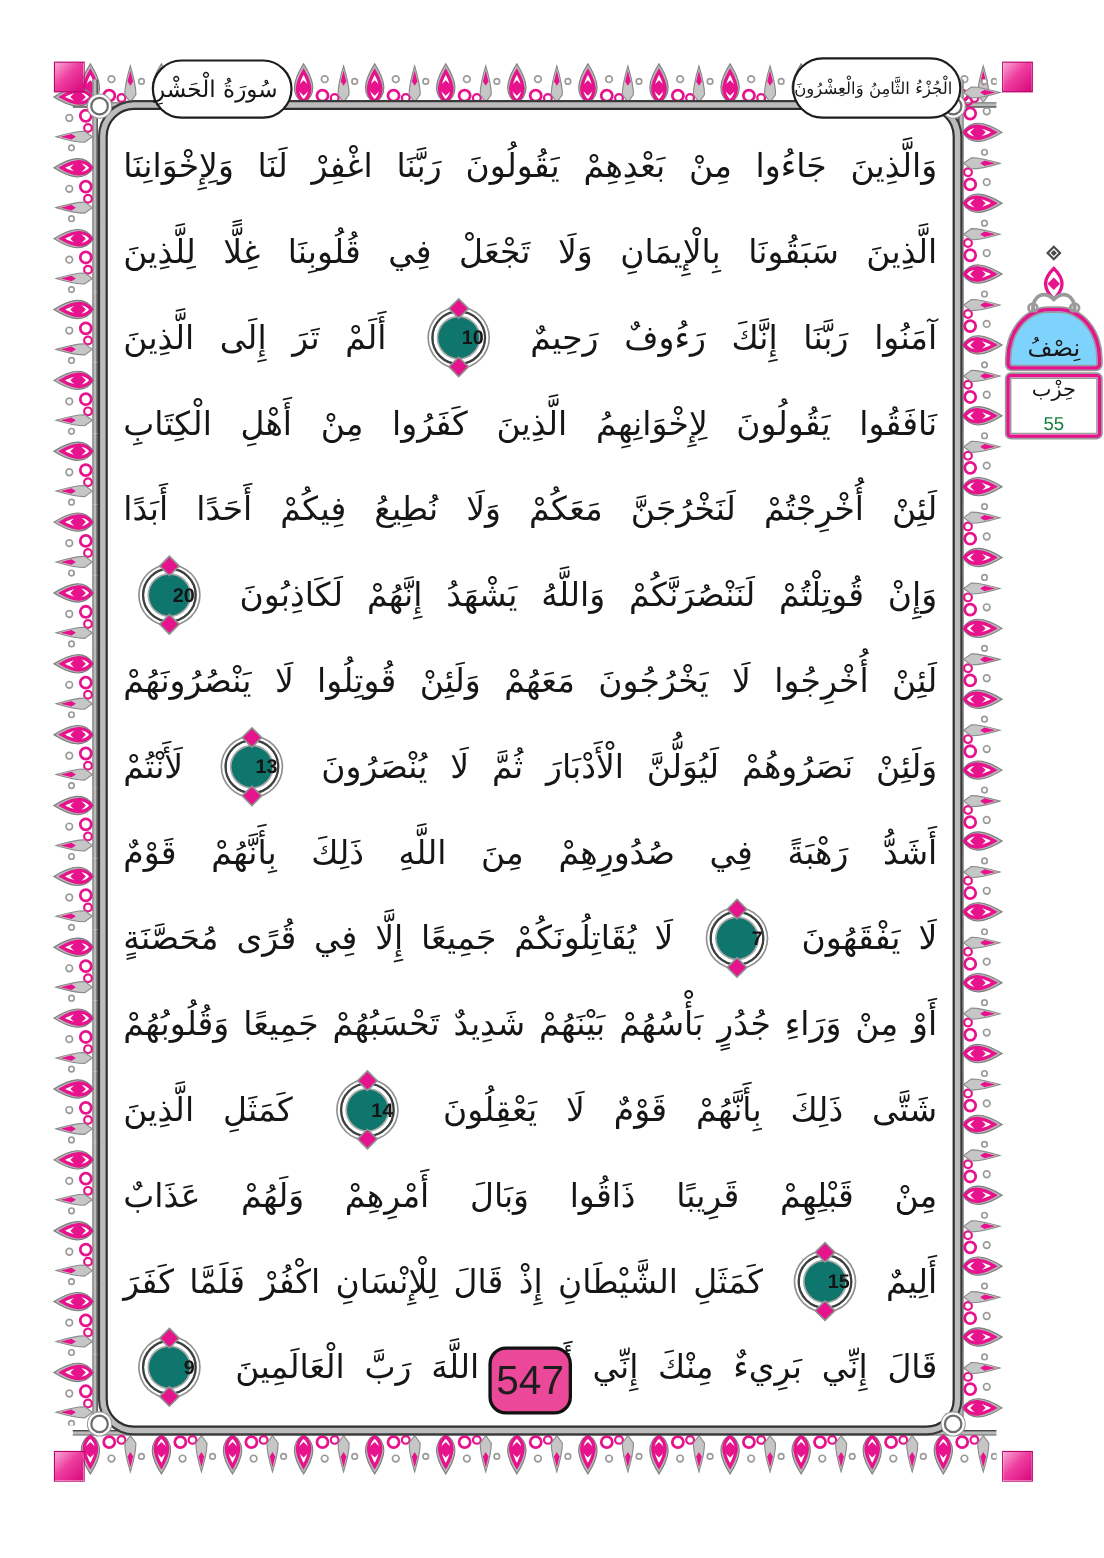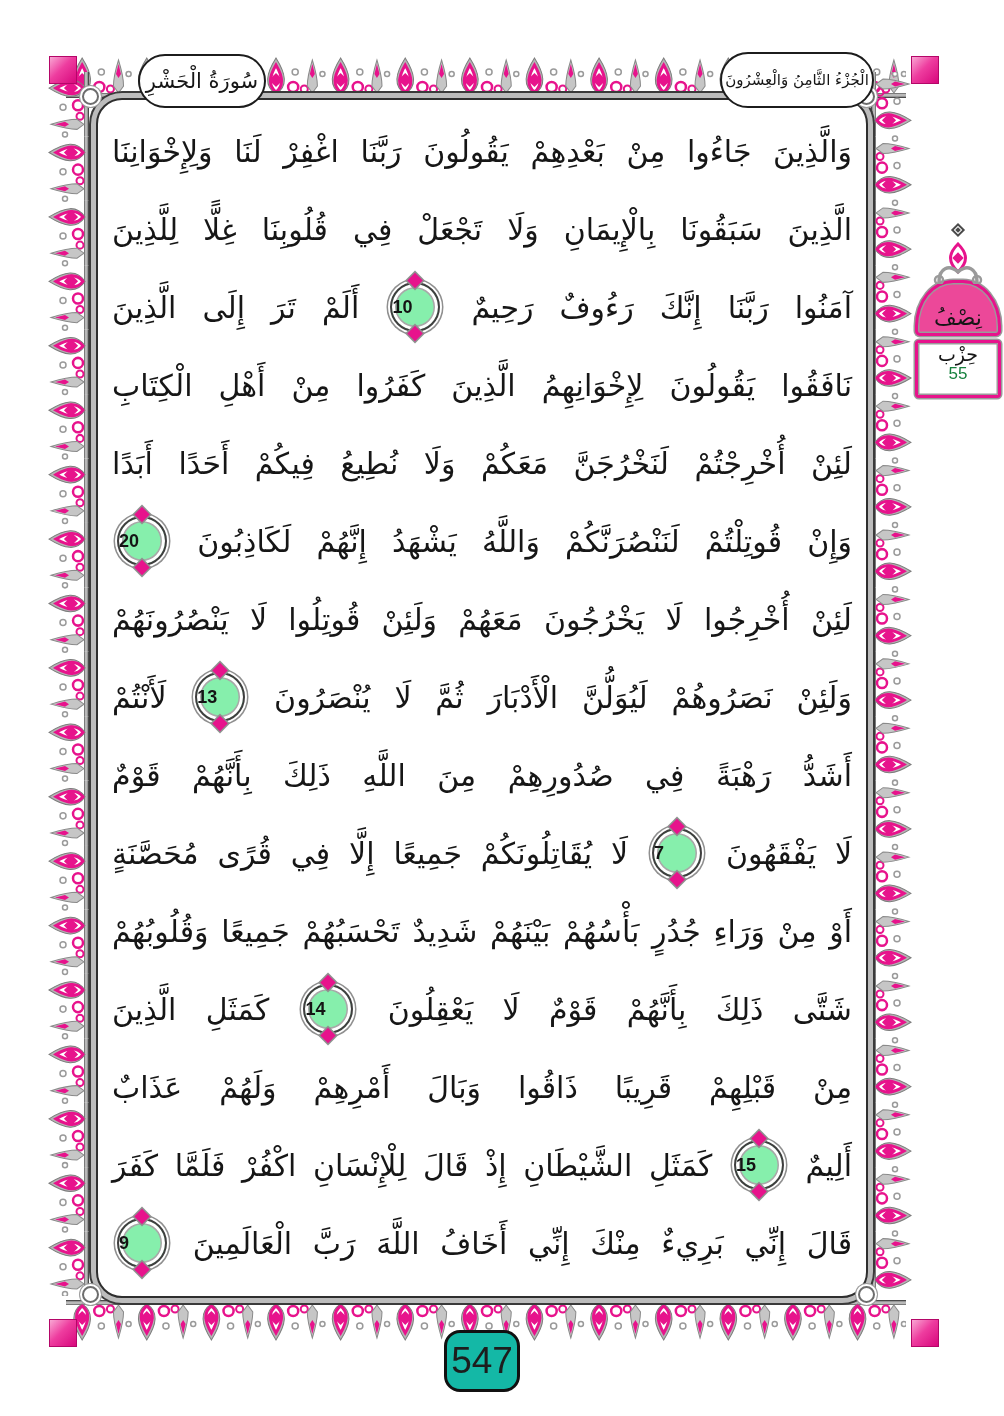--- a/index.html
+++ b/index.html
@@ -28,49 +28,49 @@
   
   .frame{position:absolute;left:96px;top:98px;width:768px;height:1196px;z-index:2;
          border:2px solid #2e2e2e;border-radius:26px;background:#fff;
          box-shadow:0 0 0 5px #bcbcbc,0 0 0 7px #3a3a3a;}
 
   
   .text-area{position:absolute;left:112px;top:112px;width:740px;z-index:3;}
   .qline{display:flex;justify-content:space-between;align-items:center;height:78px;
          font-size:30px;white-space:nowrap;}
   .word{flex:0 0 auto;}
-  .vmark{position:relative;width:46px;height:46px;flex:0 0 auto;margin:0 5px;border-radius:50%;
-         background:#86efac;border:2px solid #3f3f3f;display:flex;align-items:center;justify-content:flex-end;
+  .vmark{position:relative;width:46px;height:46px;flex:0 0 auto;margin:0 17px;border-radius:50%;
+         background:#0f766e;border:2px solid #3f3f3f;display:flex;align-items:center;justify-content:flex-start;
          box-shadow:0 0 0 2px #fff,0 0 0 3.5px #8f8f8f,inset 0 0 0 3px #fff,inset 0 0 0 4.5px #a8a8a8;}
   .vmark::before,.vmark::after{content:'';position:absolute;left:50%;width:11px;height:11px;
          background:#e7138c;box-shadow:0 0 0 1.5px #8f8f8f;transform:translateX(-50%) rotate(45deg);}
   .vmark::before{top:-9px;} .vmark::after{bottom:-9px;}
   .vnum{font-family:"Liberation Sans",sans-serif;font-weight:bold;font-size:18px;color:#141414;}
 
   
   .cartouche{position:absolute;background:#fff;border:2.5px solid #1c1c1c;z-index:5;
-             display:flex;align-items:center;justify-content:center;text-align:center;}
+             display:flex;align-items:center;justify-content:flex-start;text-align:center;}
   .cartouche-surah{left:138px;top:54px;width:124px;height:50px;border-radius:30px;font-size:21px;}
   .cartouche-juz{left:696px;top:52px;width:150px;height:52px;border-radius:30px;font-size:15px;margin-left:24px;}
 
   
   .hizb{position:absolute;left:915px;top:220px;width:86px;z-index:5;text-align:center;}
   .hizb-finial{display:block;margin:0 auto 2px auto;}
   .hizb-crown{display:block;margin:0 auto -4px auto;}
   .hizb-nisf{height:56px;border:3px solid #e7138c;box-shadow:0 0 0 1.5px #9a9a9a,inset 0 0 0 1.5px #9a9a9a;
-             border-radius:38px 38px 5px 5px / 46px 46px 5px 5px;background:#ec4899;
+             border-radius:38px 38px 5px 5px / 46px 46px 5px 5px;background:#7dd3fc;
              display:flex;align-items:flex-end;justify-content:center;font-size:22px;padding-bottom:3px;box-sizing:border-box;}
   .hizb-box{margin-top:4px;height:58px;border:3px solid #e7138c;box-shadow:0 0 0 1.5px #9a9a9a,inset 0 0 0 1.5px #9a9a9a;
-            border-radius:4px;background:#fff;display:flex;flex-direction:column;align-items:center;justify-content:flex-start;box-sizing:border-box;}
+            border-radius:4px;background:#fff;display:flex;flex-direction:column;align-items:center;justify-content:space-between;box-sizing:border-box;}
   .hizb-word{font-size:19px;line-height:22px;}
   .hizb-num{font-family:"Liberation Sans",sans-serif;font-size:17px;line-height:18px;color:#15803d;}
 
   
-  .page-badge{position:absolute;left:444px;top:1330px;width:70px;height:56px;z-index:6;
-              background:#14b8a6;border:3px solid #111;border-radius:16px;
+  .page-badge{position:absolute;left:444px;top:1224px;width:70px;height:56px;z-index:6;
+              background:#ec4899;border:3px solid #111;border-radius:16px;
               display:flex;align-items:center;justify-content:center;
               font-family:"Liberation Sans",sans-serif;font-size:37px;color:#1d1d1d;}
   .hidden-defs{position:absolute;width:0;height:0;}
 </style>
 </head>
 <body>
 
 <svg class="hidden-defs" aria-hidden="true">
   <defs>
     <g id="bmotif">

